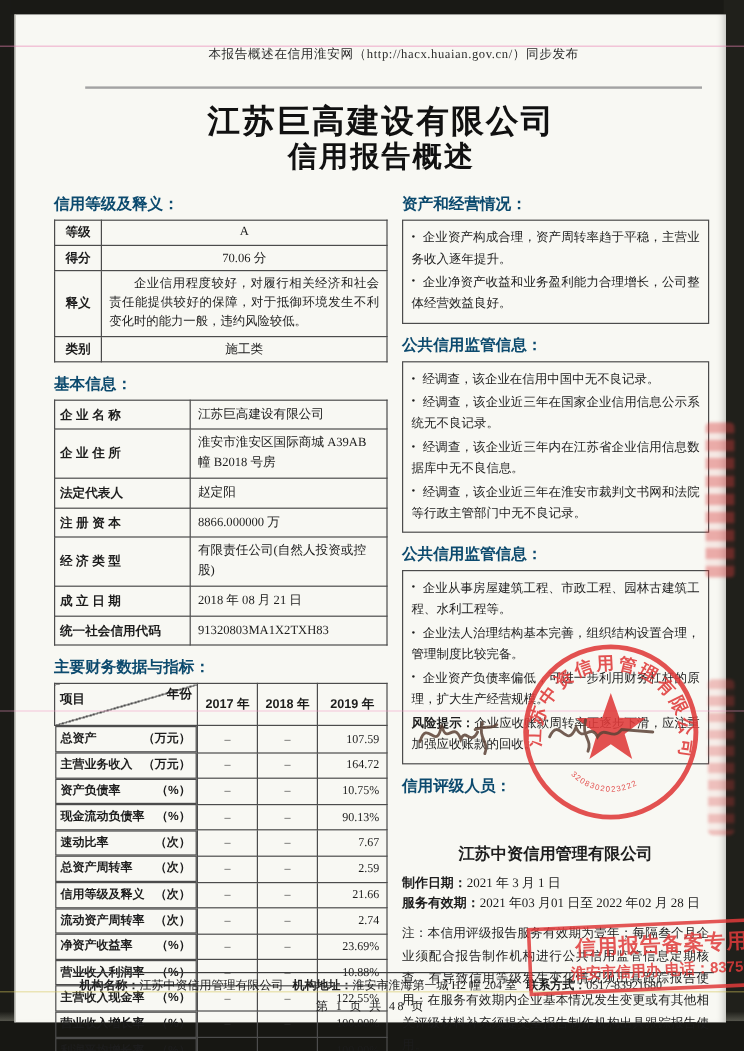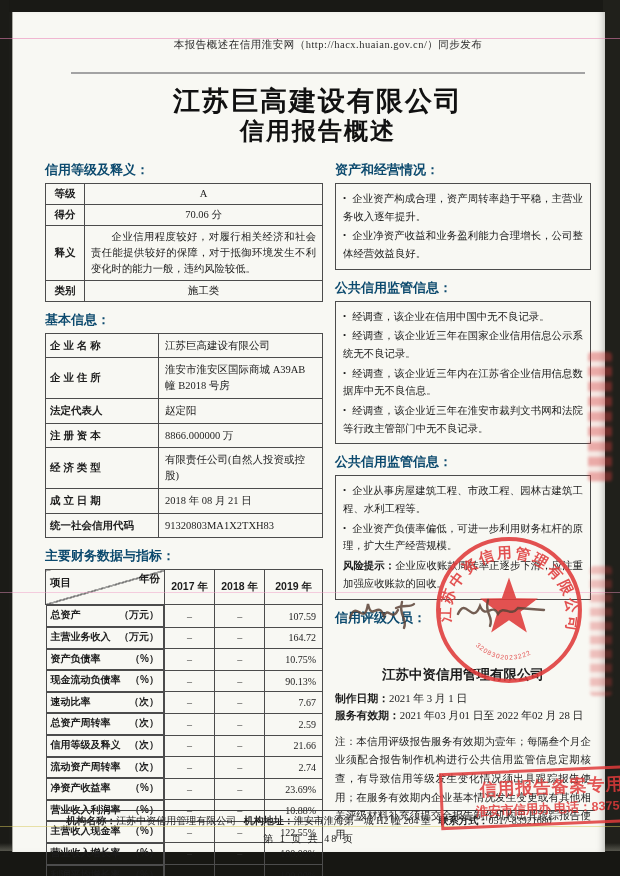--- a/index.html
+++ b/index.html
@@ -316,20 +316,21 @@
               <p class="bullet"><span class="dot">•</span><span>经调查，该企业在信用中国中无不良记录。</span></p>
               <p class="bullet"><span class="dot">•</span><span>经调查，该企业近三年在国家企业信用信息公示系统无不良记录。</span></p>
               <p class="bullet"><span class="dot">•</span><span>经调查，该企业近三年内在江苏省企业信用信息数据库中无不良信息。</span></p>
               <p class="bullet"><span class="dot">•</span><span>经调查，该企业近三年在淮安市裁判文书网和法院等行政主管部门中无不良记录。</span></p>
             </div>
 
           <h3>公共信用监管信息：</h3>
           <div class="box">
             <div id="conclusion-bullets">
                 <p class="bullet"><span class="dot">•</span><span>企业从事房屋建筑工程、市政工程、园林古建筑工程、水利工程等。</span></p>
+                <p class="bullet"><span class="dot">•</span><span>企业法人治理结构基本完善，组织结构设置合理，管理制度比较完备。</span></p>
                 <p class="bullet"><span class="dot">•</span><span>企业资产负债率偏低，可进一步利用财务杠杆的原理，扩大生产经营规模。</span></p>
               </div>
             <p class="risk"><b>风险提示：</b><span>企业应收账款周转率正逐步下滑，应注重加强应收账款的回收。</span></p>
           </div>
 
           <h3>信用评级人员：</h3>
           <div class="sig-space"></div>
           <div class="rater-company">江苏中资信用管理有限公司</div>
           <p class="dateline"><b>制作日期：</b><span>2021 年 3 月 1 日</span></p>
           <p class="dateline"><b>服务有效期：</b><span>2021 年03 月01 日至 2022 年02 月 28 日</span></p>

